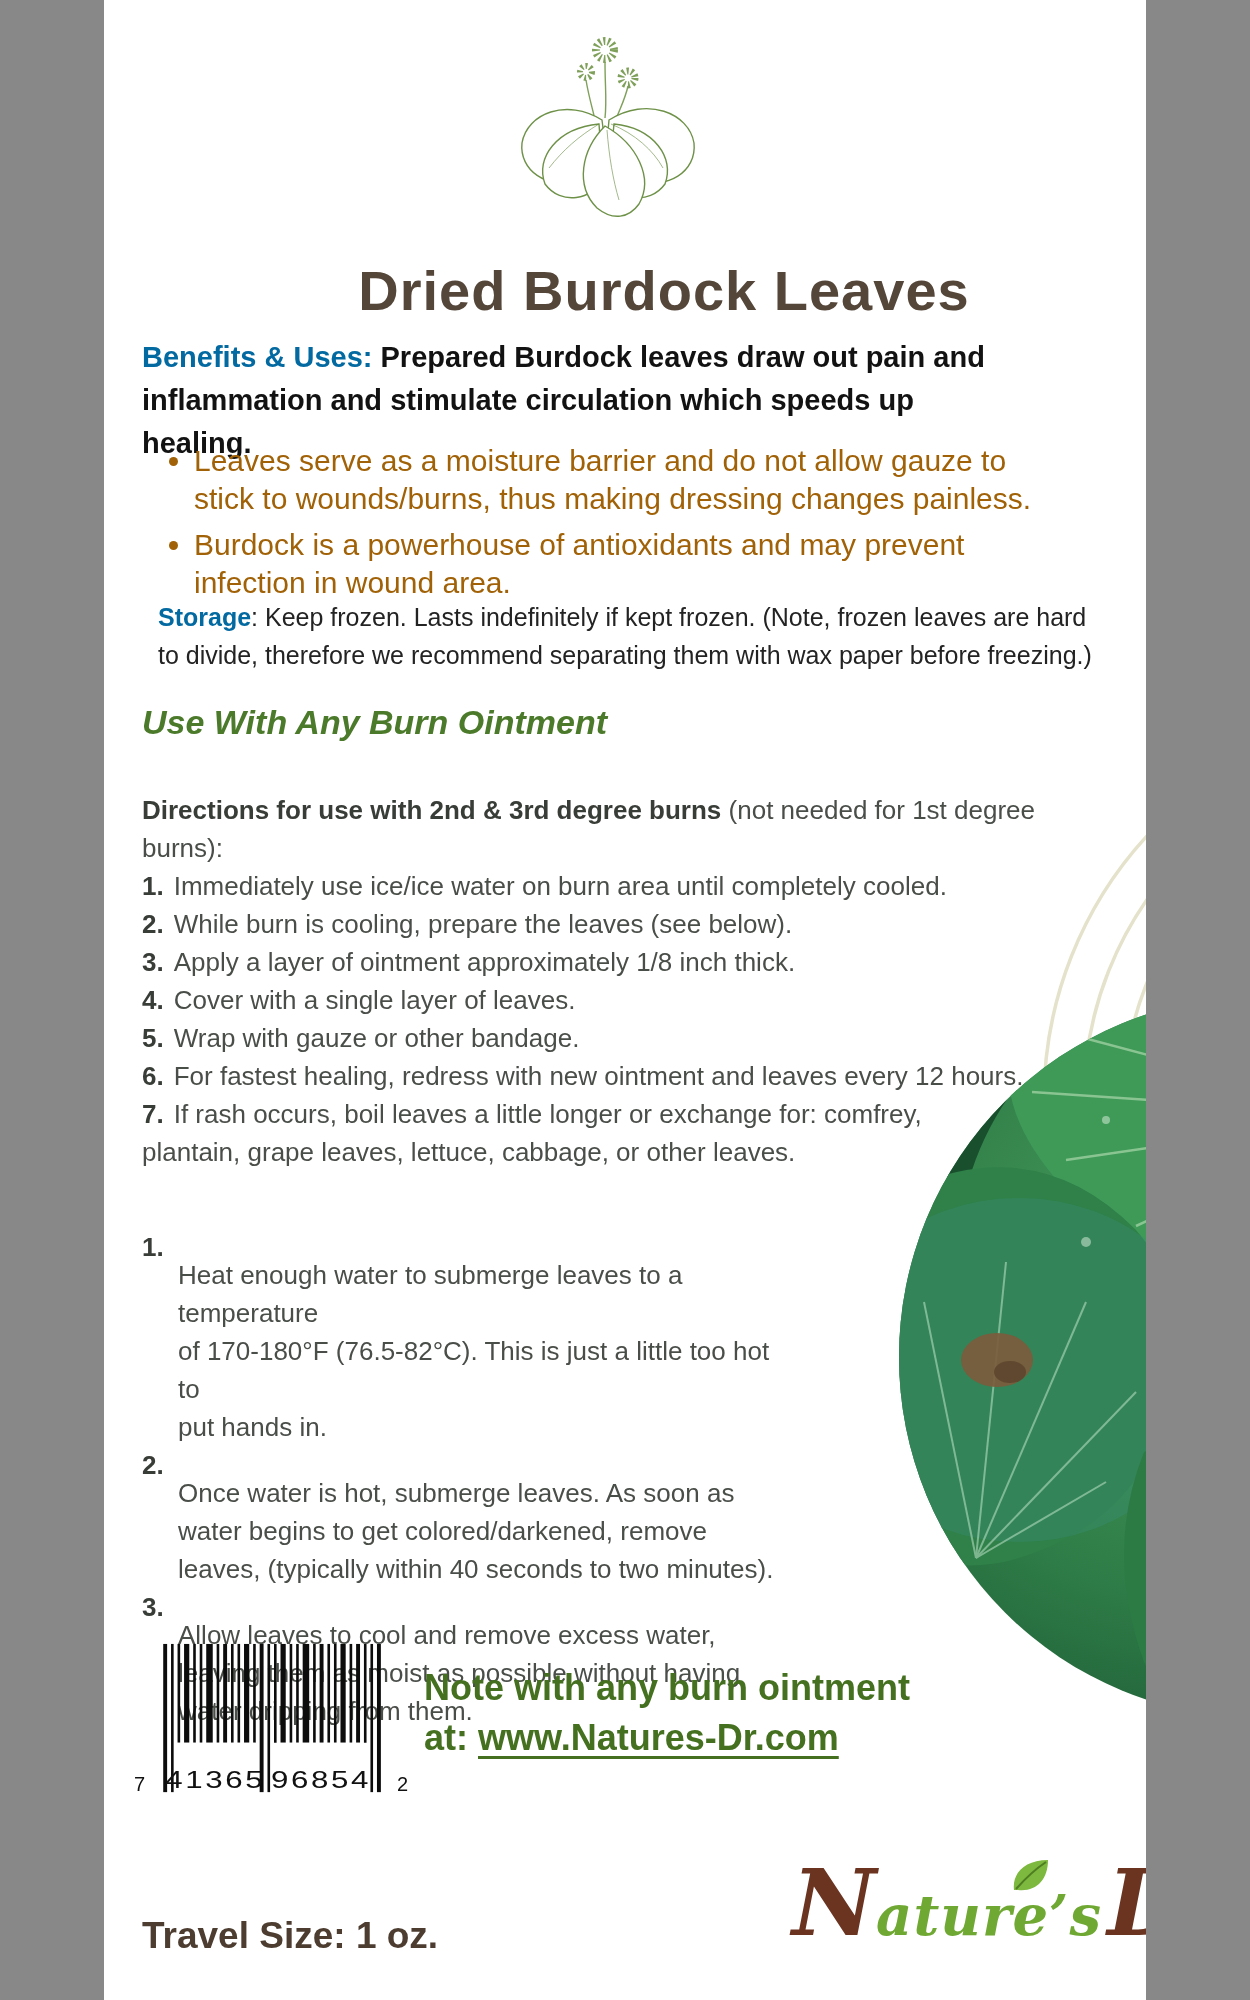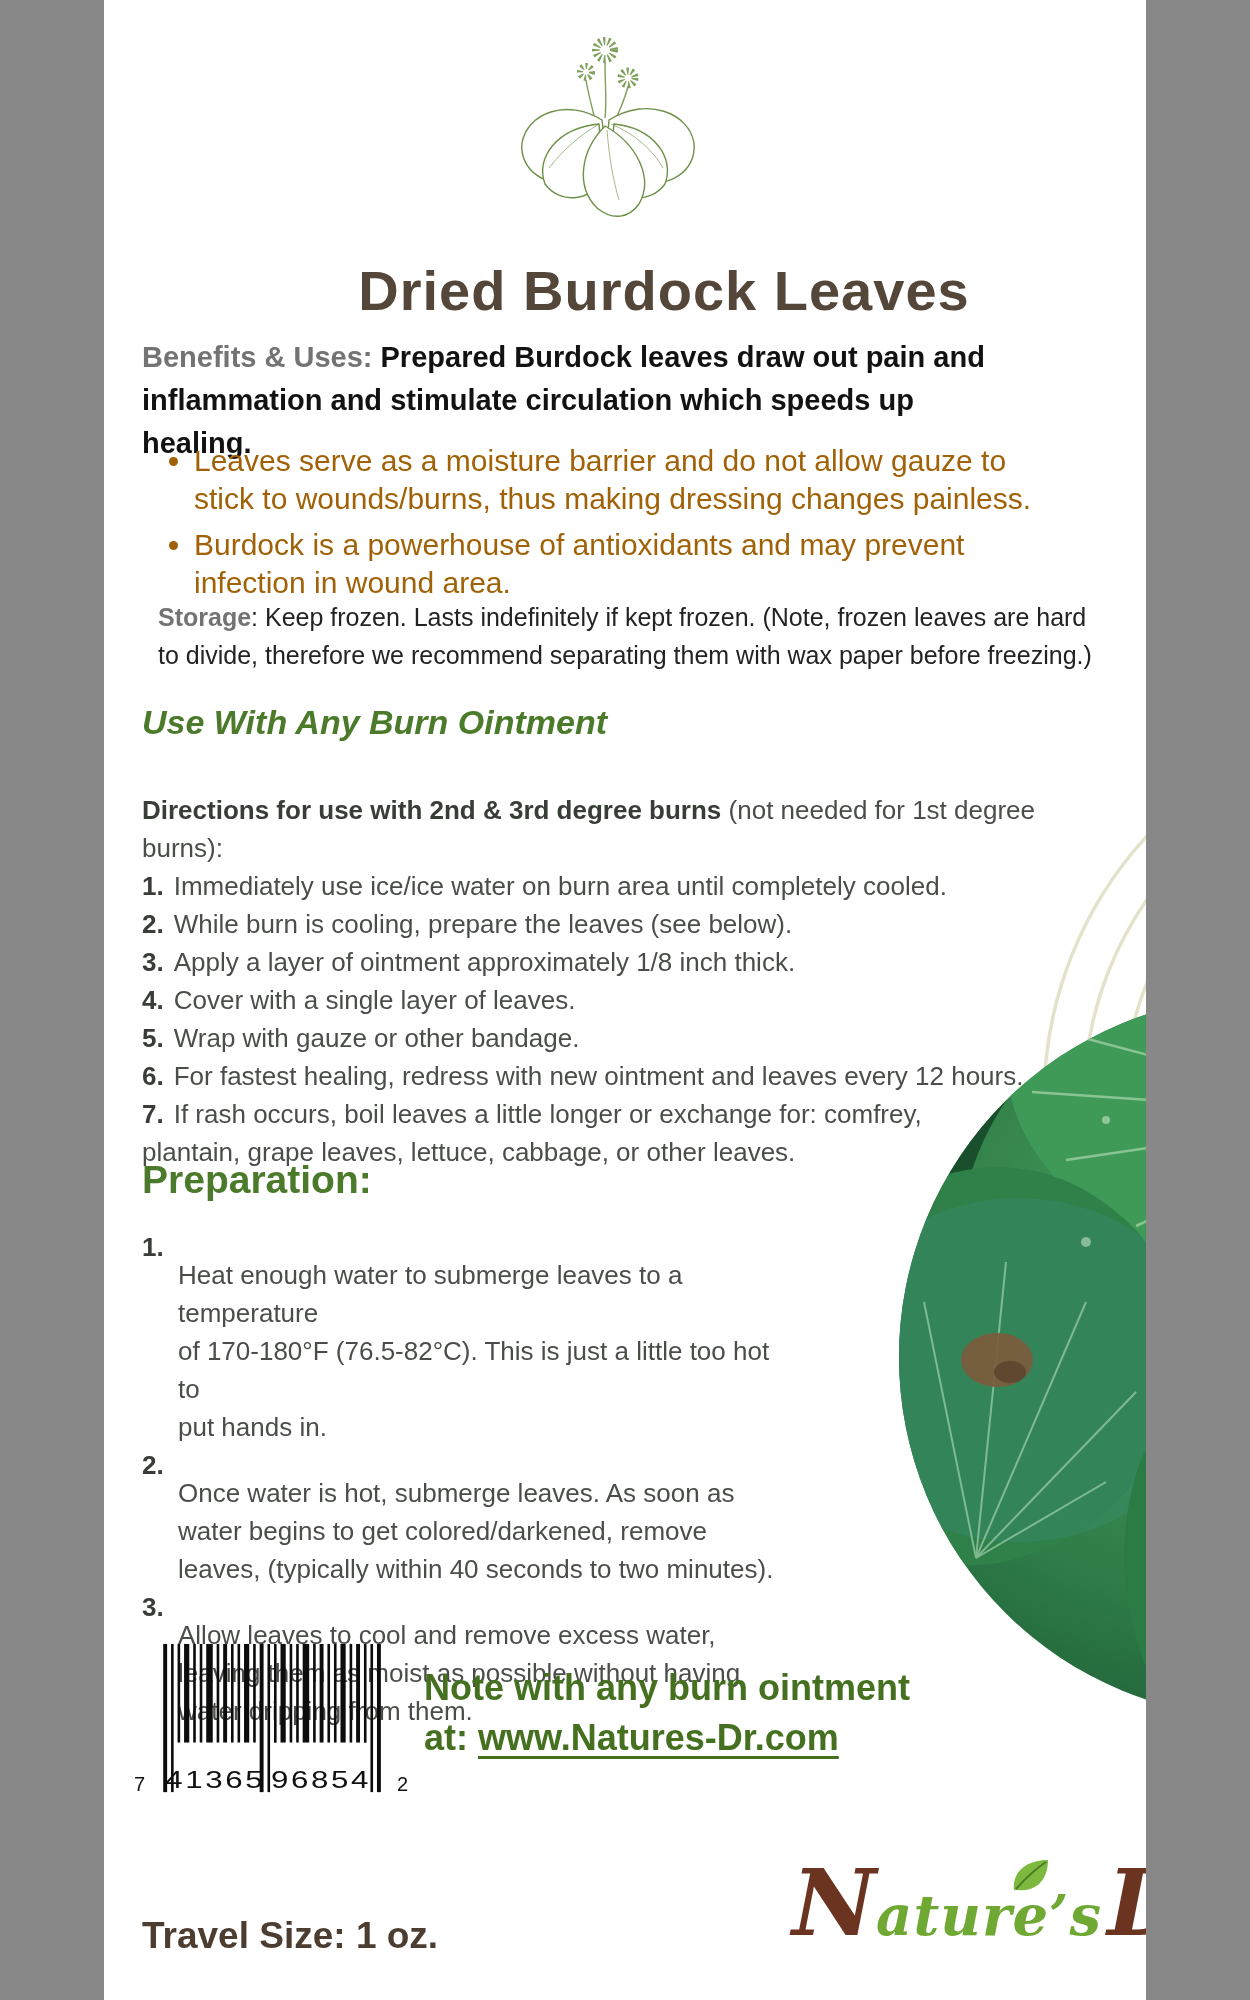--- a/index.html
+++ b/index.html
@@ -16,21 +16,21 @@
   .title {
     left:0; top:258px; width:1120px; text-align:center;
     font-size:56px; font-weight:bold; color:#55463a; letter-spacing:1px;
   }
 
   
   .benefits {
     left:38px; top:336px; width:880px;
     font-size:29px; font-weight:bold; color:#121212; line-height:43px;
   }
-  .green-label { color:#737373; }
+  .green-label { color:#0369a1; }
 
   .bullets { left:62px; top:442px; width:880px; }
   .bullets ul { list-style:disc; margin-left:28px; }
   .bullets li { font-size:30px; color:#a16207; line-height:38px; margin-bottom:8px; }
 
   .storage {
     left:54px; top:598px; width:935px;
     font-size:25px; color:#232323; line-height:38px;
   }
   .storage .green-label { font-weight:bold; }
@@ -227,21 +227,20 @@
         <span class="dir-num">6.</span>
         <span>For fastest healing, redress with new ointment and leaves every 12 hours.</span>
       </div>
     <div class="dir-item">
         <span class="dir-num">7.</span>
         <span>If rash occurs, boil leaves a little longer or exchange for: comfrey,</span>
       </div>
     <div class="dir-cont">plantain, grape leaves, lettuce, cabbage, or other leaves.</div>
   </div>
 
-  <div class="content h2-prep">Preparation:</div>
 
   <div class="content prep">
     <div class="prep-item">
         <span class="prep-num">1.</span>
         <span class="prep-text">Heat enough water to submerge leaves to a temperature
 of 170-180°F (76.5-82°C). This is just a little too hot to
 put hands in.</span>
       </div>
     <div class="prep-item">
         <span class="prep-num">2.</span>

